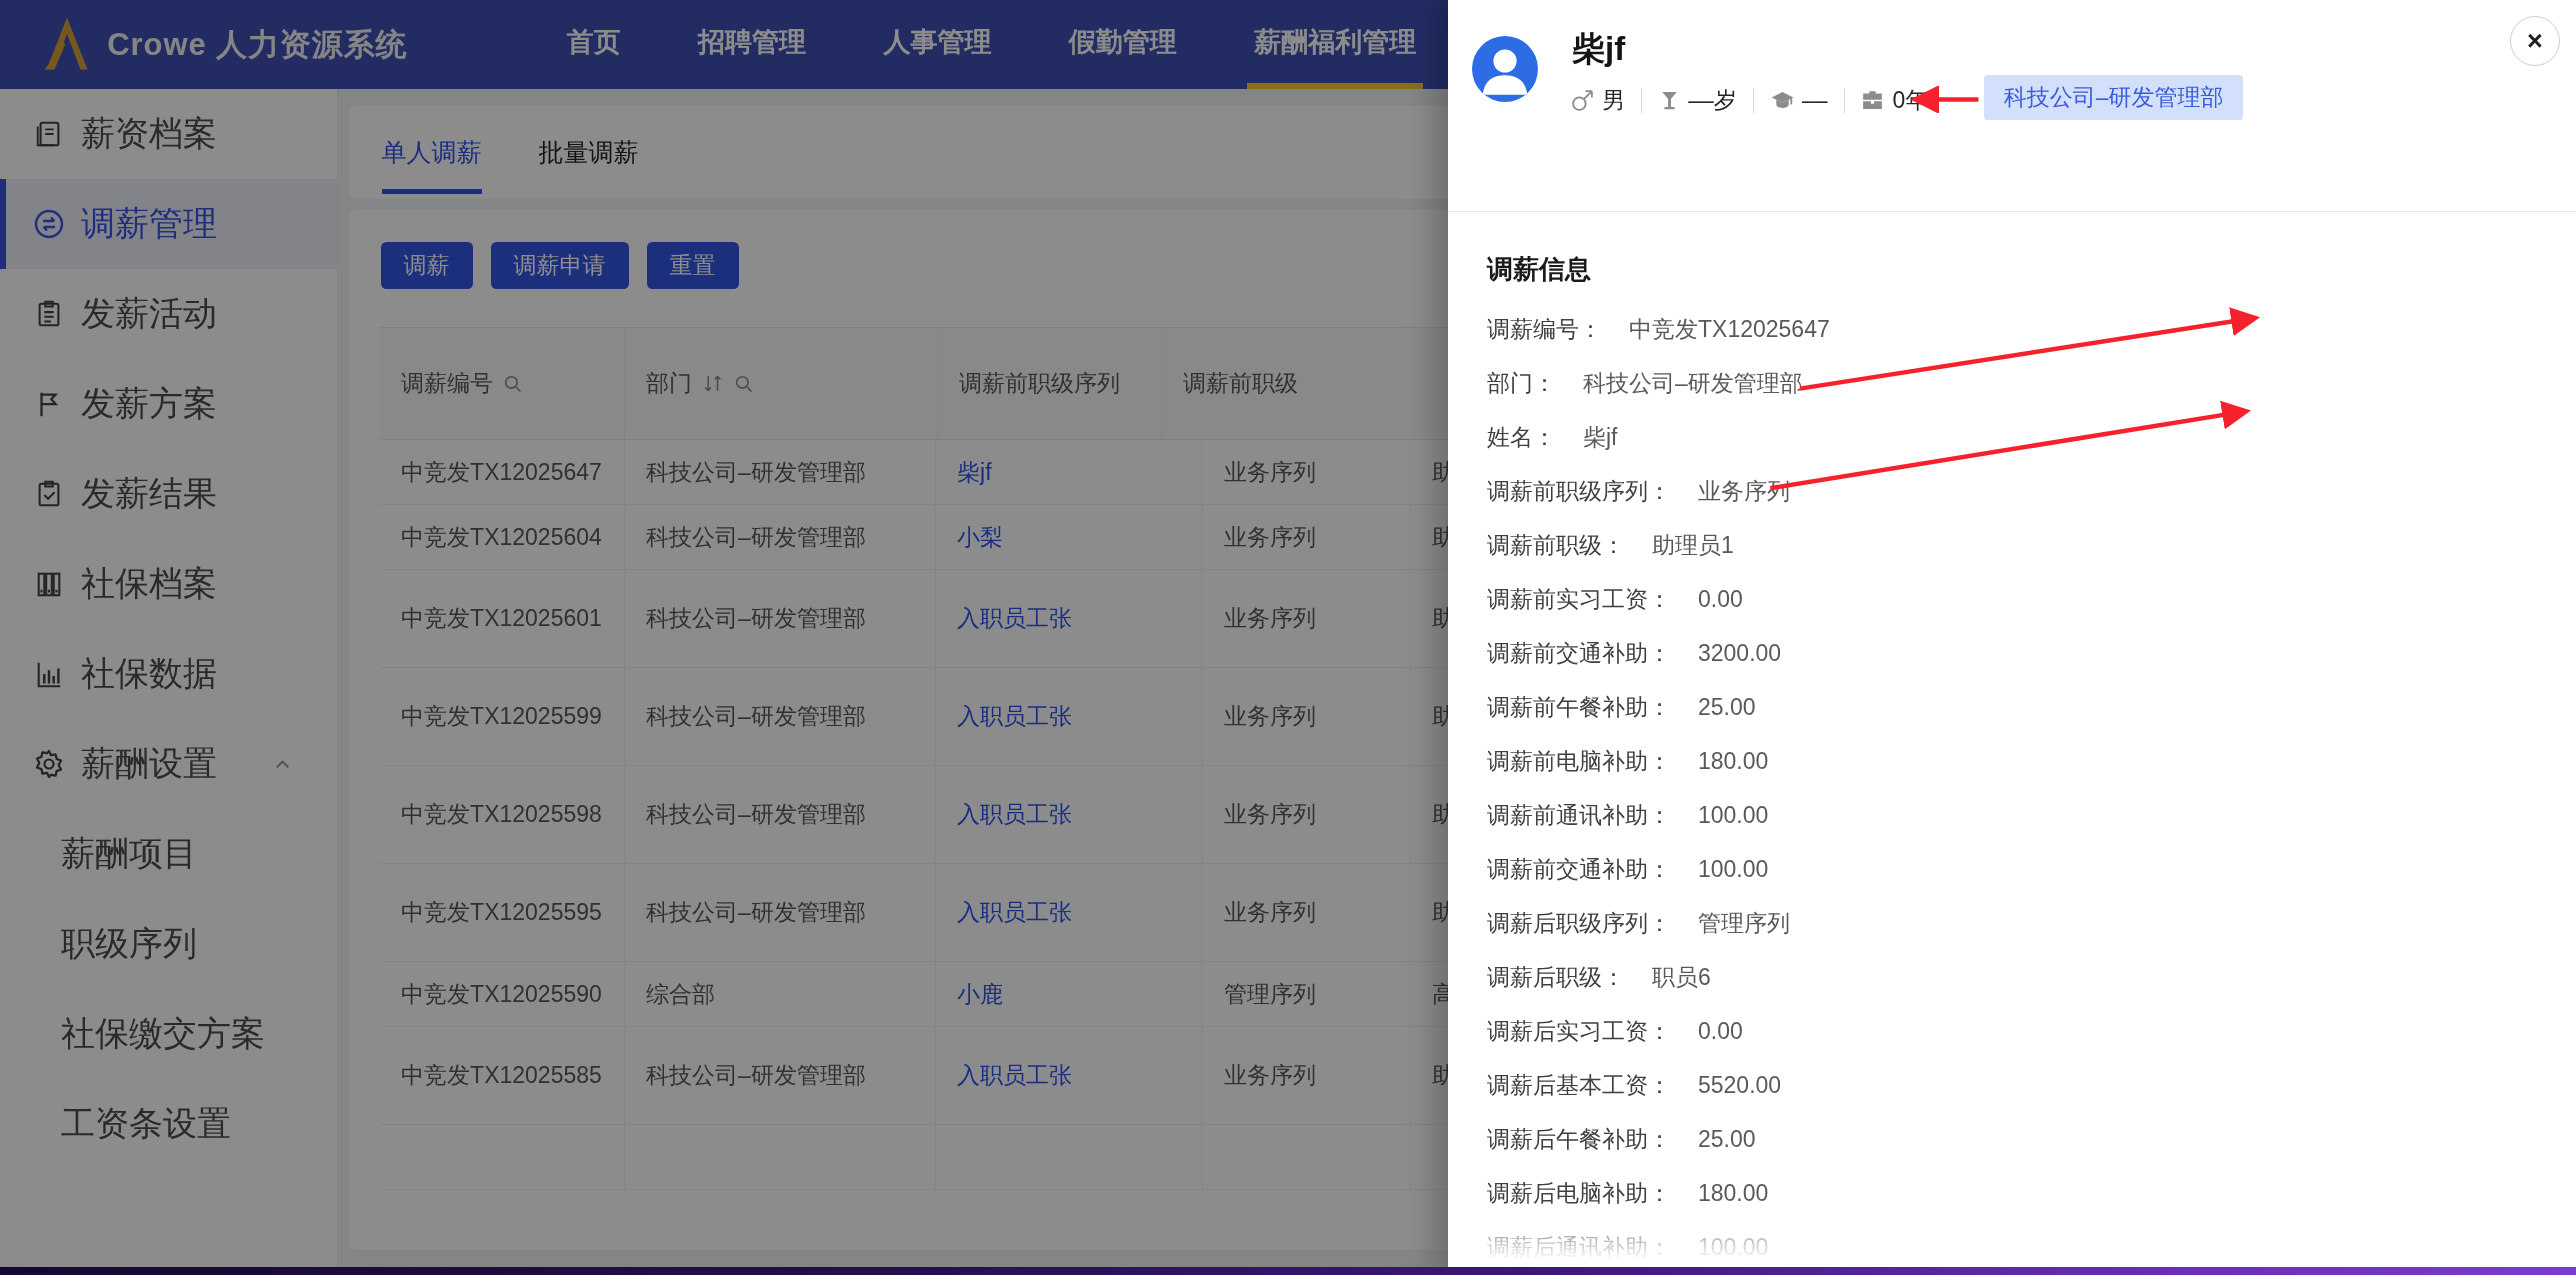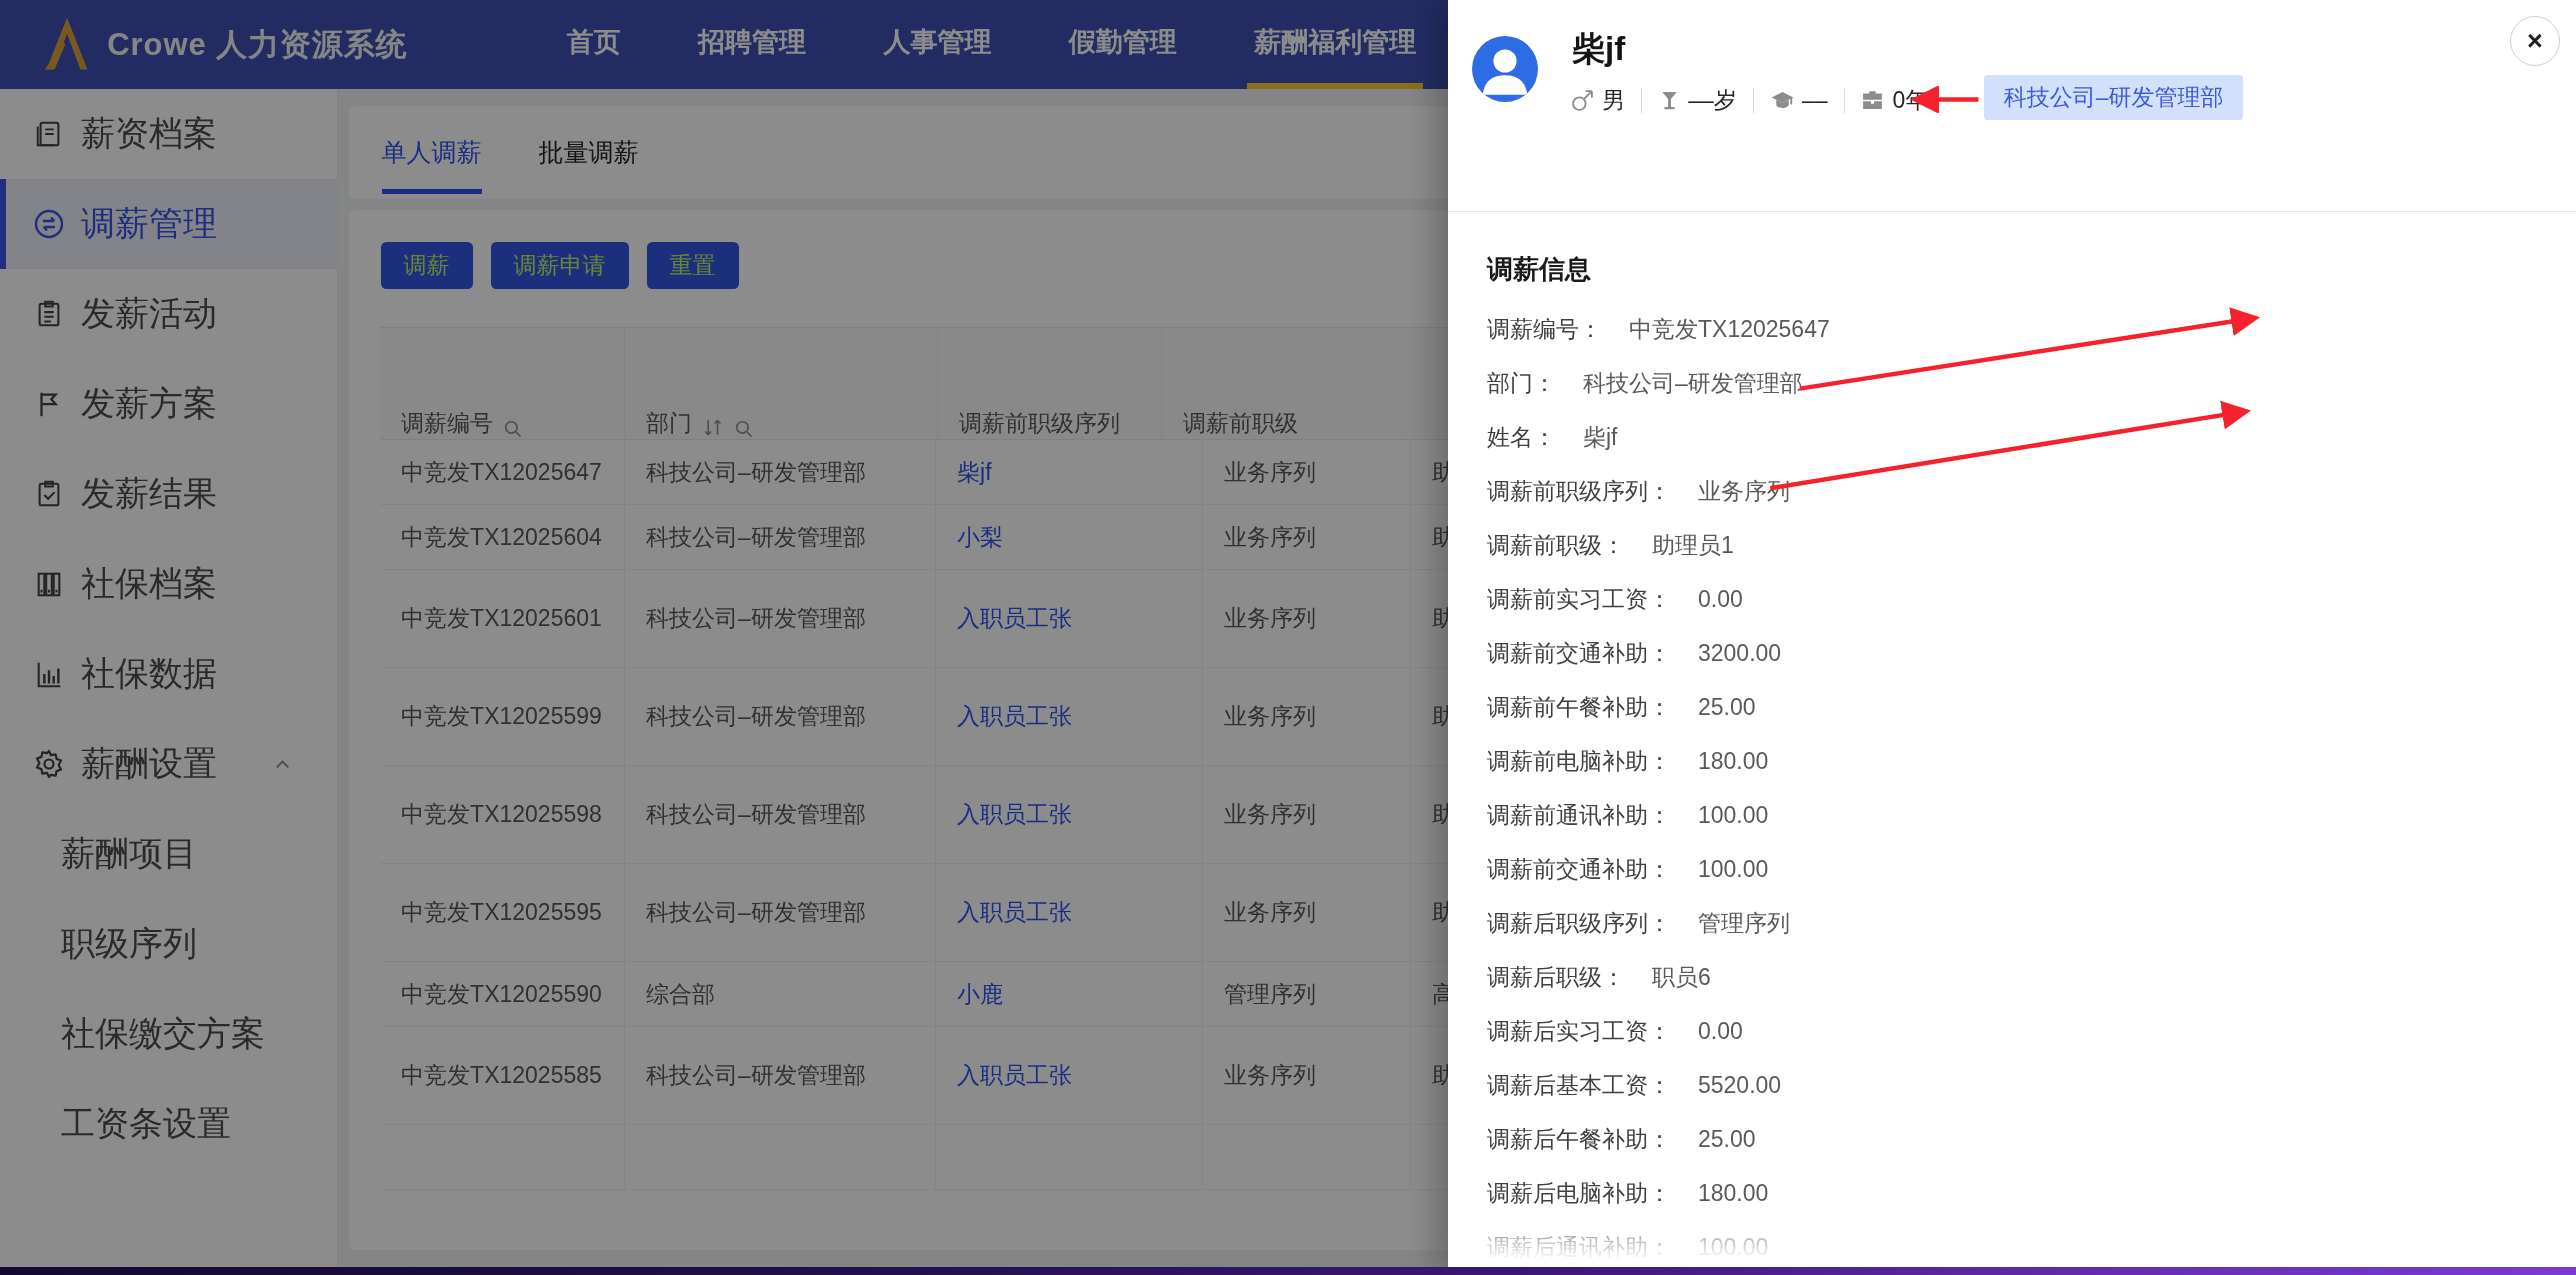--- a/index.html
+++ b/index.html
@@ -28,25 +28,25 @@
   .menu-item .chevron{position:absolute;right:43px;color:#8c8c8c;}
   
   .main{position:absolute;left:337px;top:89px;right:0;bottom:0;}
   .card{background:#fff;border-radius:5.4px;position:absolute;left:11.6px;right:21.5px;}
   .tabs-card{top:17px;height:93px;display:flex;align-items:stretch;padding-left:33px;}
   .tab{display:flex;align-items:center;font-size:25px;color:#262626;margin-right:57px;position:relative;cursor:pointer;}
   .tab.active{color:var(--c-link);}
   .tab.active::after{content:"";position:absolute;left:0;right:0;bottom:5.4px;height:4.5px;background:var(--c-link);}
   .table-card{top:121px;bottom:25px;overflow:hidden;}
   .toolbar{position:absolute;left:32px;top:32px;display:flex;}
-  .btn{height:47px;padding:0 23px;margin-right:18px;background:var(--c-primary);color:#bef264;font-size:23px;
+  .btn{height:47px;padding:0 23px;margin-right:18px;background:var(--c-primary);color:#ffffff;font-size:23px;
     border:none;border-radius:5.4px;display:flex;align-items:center;cursor:pointer;white-space:nowrap;}
   .tablewrap{position:absolute;left:31px;top:117px;width:2039px;}
   .thead{display:flex;height:111px;background:#fafafa;border-top:0.9px solid #e9e9e9;border-bottom:0.9px solid #e9e9e9;}
-  .th{display:flex;align-items:flex-end;padding-left:21.5px;font-size:23px;color:#595959;box-sizing:border-box;border-right:0.9px solid #efefef;cursor:pointer;}
+  .th{display:flex;align-items:center;padding-left:21.5px;font-size:23px;color:#595959;box-sizing:border-box;border-right:0.9px solid #efefef;cursor:pointer;}
   .th .hicon{margin-left:9px;color:#8c8c8c;display:flex;align-items:center;}
   .trow{display:flex;border-bottom:0.9px solid #eef0f4;}
   .td{display:flex;align-items:center;padding-left:21.5px;font-size:23px;color:#595959;box-sizing:border-box;border-right:0.9px solid #f2f3f7;overflow:hidden;white-space:nowrap;}
   .td.link{color:var(--c-link);cursor:pointer;}
   
   .mask{position:fixed;inset:0;background:rgba(0,0,0,0.45);z-index:50;}
   
   .drawer{position:fixed;top:0;left:1448px;width:1128px;height:1275px;background:#fff;z-index:60;box-shadow:-12.5px 0 30px rgba(0,0,0,.25);}
   .avatar{position:absolute;left:24px;top:36px;width:66px;height:66px;border-radius:50%;background:var(--c-avatar);overflow:hidden;}
   .dname{position:absolute;left:124px;top:27px;font-size:33px;font-weight:bold;color:#141414;}

